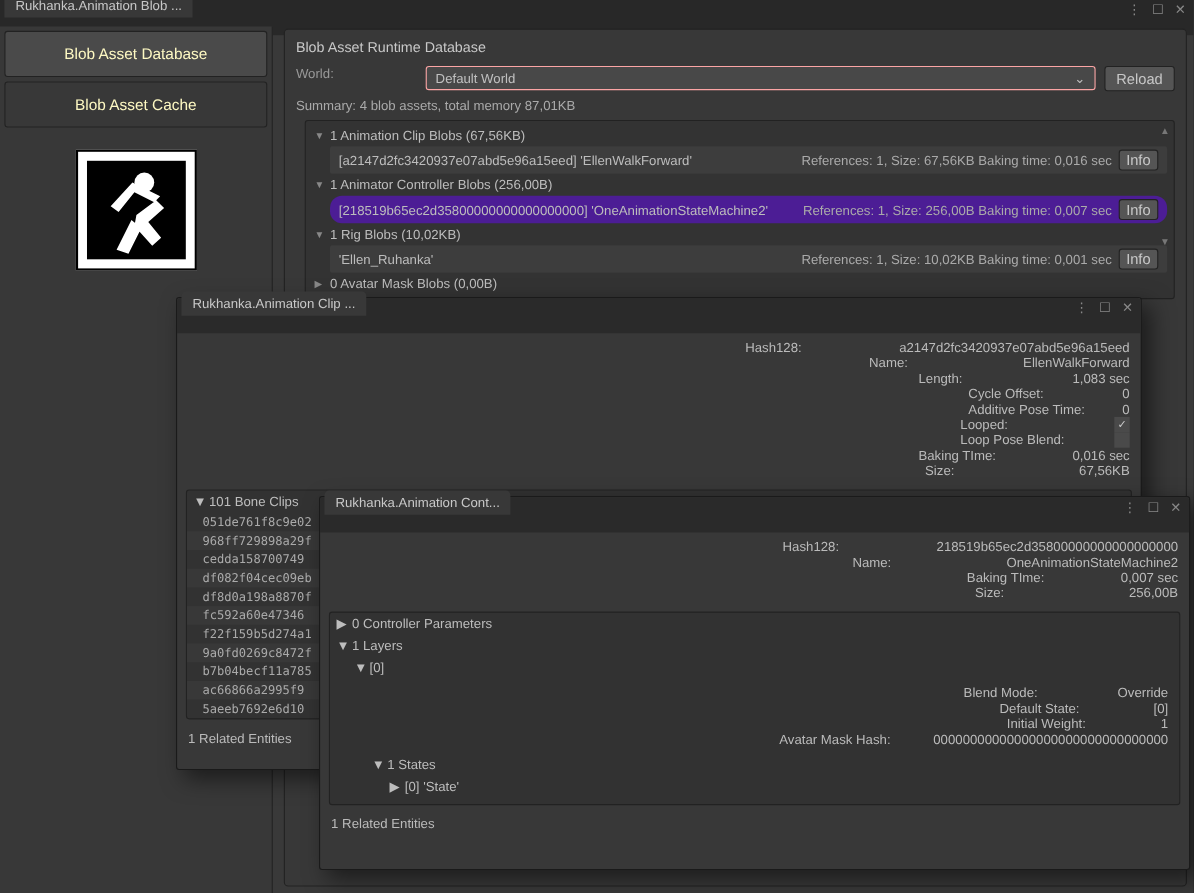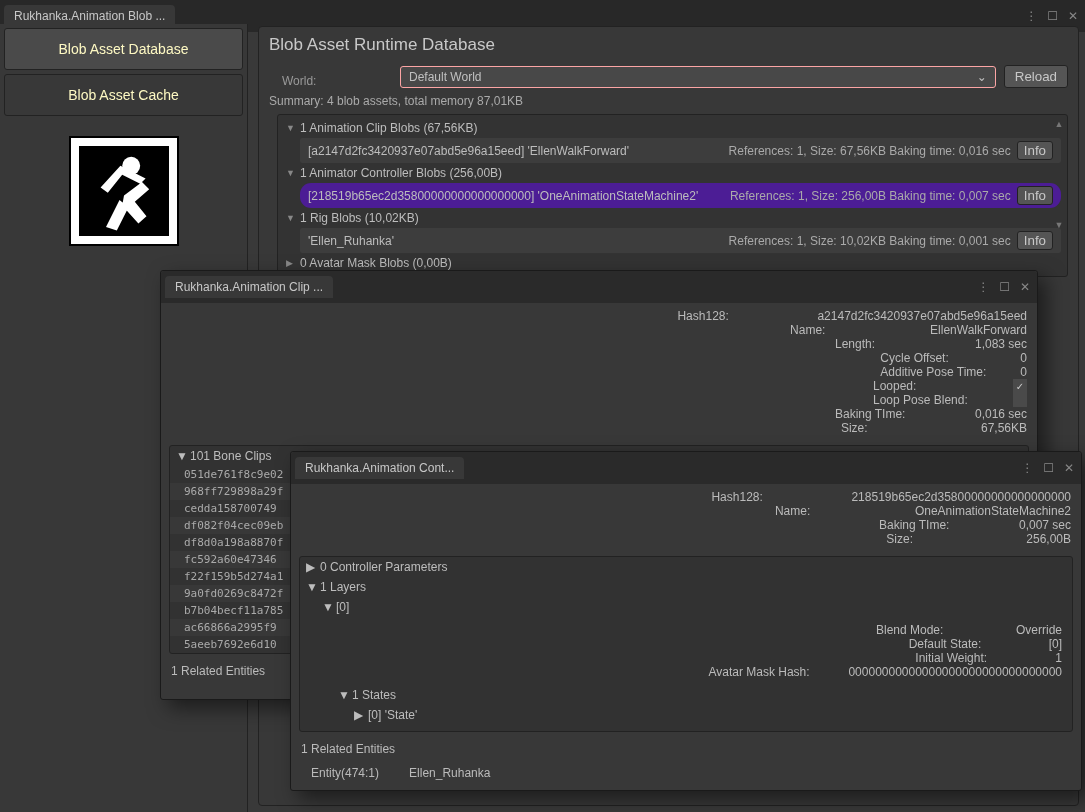--- a/index.html
+++ b/index.html
@@ -14,21 +14,21 @@
 }
 .main-window {
   position: absolute;
   top: 0; left: 0; right: 0; bottom: 0;
   background: #393939;
 }
 .tab-bar {
   height: 24px;
   background: #282828;
   display: flex;
-  align-items: center;
+  align-items: flex-end;
   padding: 16px 4px;
 }
 .tab {
   background: #383838;
   color: #c8c8c8;
   padding: 4px 10px;
   border-radius: 4px 4px 0 0;
   font-size: 12px;
   height: 22px;
   display: flex;
@@ -71,27 +71,27 @@
 .logo-box svg { width: 90px; height: 90px; }
 .right-panel {
   position: absolute;
   top: 26px; left: 258px; right: 6px; bottom: 6px;
   background: #383838;
   border: 1px solid #222;
   border-radius: 4px;
   padding: 8px 10px;
 }
 .right-panel h2 {
-  font-size: 17px;
+  font-size: 13px;
   font-weight: normal;
   color: #c8c8c8;
   margin-bottom: 10px;
 }
 .world-row {
-  display: flex; align-items: flex-end; gap: 8px; margin-bottom: 6px; margin-left: 13px;
+  display: flex; align-items: flex-start; gap: 8px; margin-bottom: 6px;
 }
 .world-row label { color: #999; width: 110px; }
 .world-select {
   flex: 1;
   background: #484848;
   border: 1px solid #fca5a5;
   border-radius: 3px;
   padding: 3px 8px;
   color: #c0c0c0;
   display: flex;
@@ -376,17 +376,13 @@
     <div class="bone-header" style="padding-left:38px;">
       <span class="tri">▼</span>
       <span>1 States</span>
     </div>
     <div class="bone-header" style="padding-left:54px;">
       <span class="tri">▶</span>
       <span>[0] 'State'</span>
     </div>
   </div>
   <div class="related">1 Related Entities</div>
-  <div class="entity-row">
-    <span>Entity(474:1)</span>
-    <span>Ellen_Ruhanka</span>
-  </div>
 </div>
 
 </body></html>

